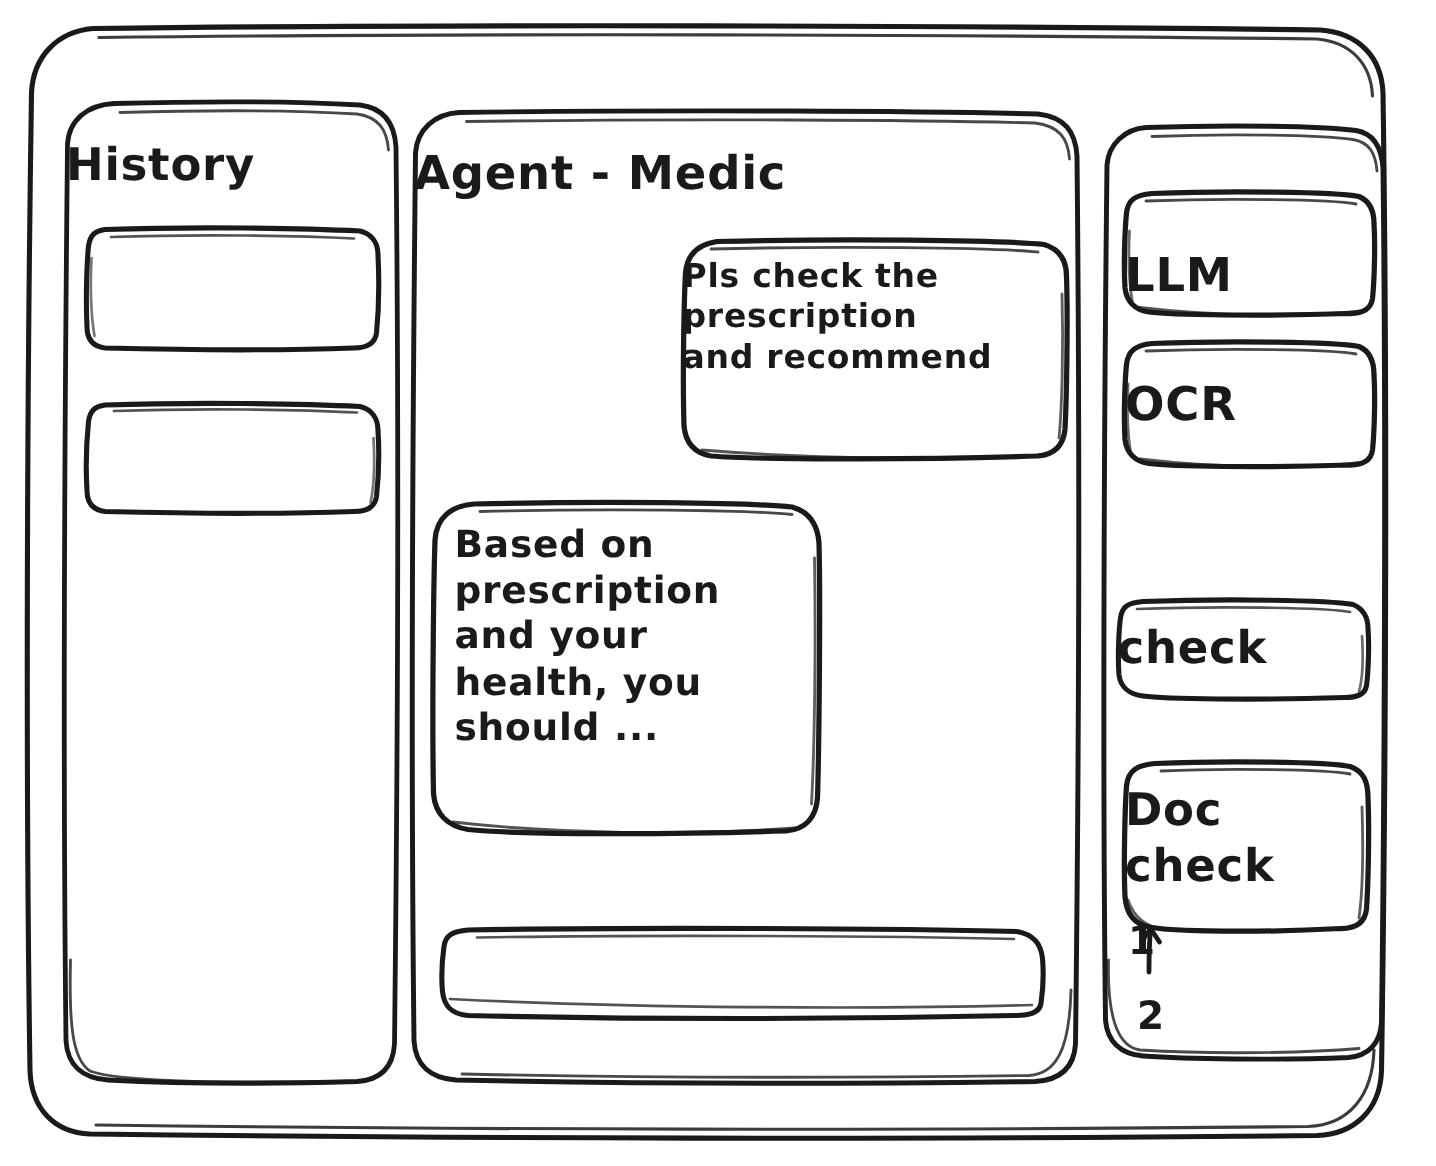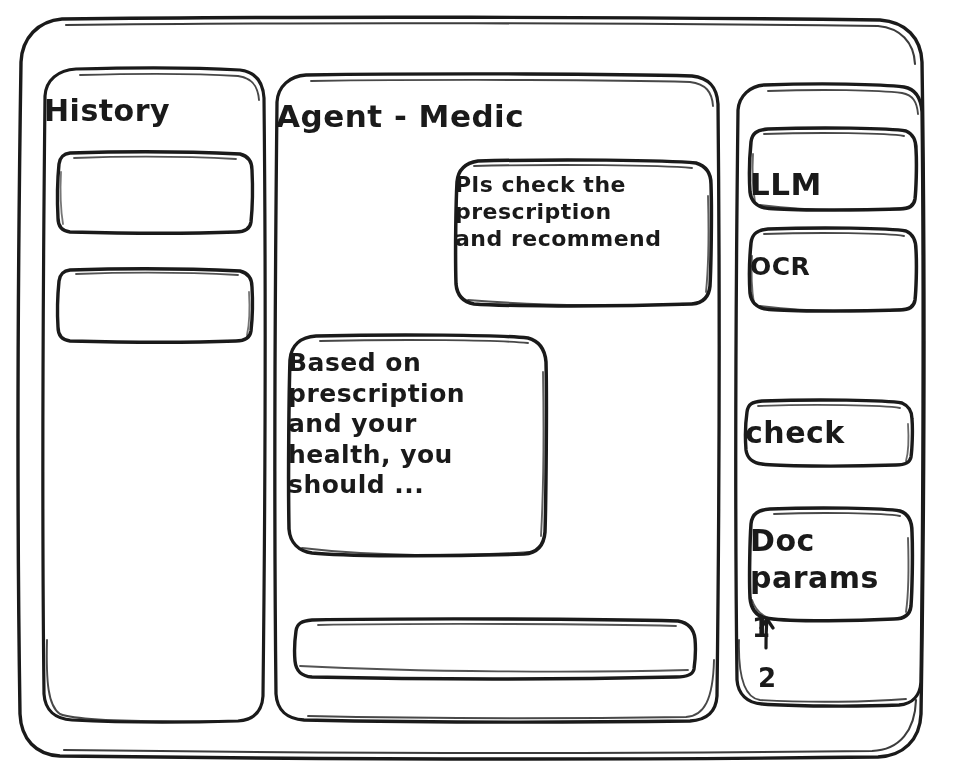--- a/index.html
+++ b/index.html
@@ -52,28 +52,28 @@
   #history-title  { left:44px;  top:93px;  width:220px; font-size:30px; }
   #history-item-1 { left:58px;  top:152px; width:194px; height:80px; }
   #history-item-2 { left:58px;  top:269px; width:194px; height:72px; }
 
   #main-title     { left:276px; top:98px;  width:518px; font-size:31px; }
 
   #user-bubble    { left:455px; top:160px; width:256px; height:146px; }
   #user-text      { left:455px; top:172px; width:256px; font-size:22px; }
 
   #agent-bubble   { left:288px; top:335px; width:258px; height:221px; }
-  #agent-text     { left:288px; top:348px; width:258px; font-size:25px; }
+  #agent-text     { left:288px; top:348px; width:258px; font-size:25px;padding-left:15px; }
 
   #composer       { left:295px; top:619px; width:400px; height:57px; }
 
   #tool-llm       { left:750px; top:128px; width:165px; height:81px; }
   #tool-llm-lbl   { left:750px; top:152px; width:165px; font-size:31px;margin-top:14px; }
   #tool-ocr       { left:750px; top:228px; width:165px; height:82px; }
-  #tool-ocr-lbl   { left:750px; top:252px; width:165px; font-size:25px; }
+  #tool-ocr-lbl   { left:750px; top:252px; width:165px; font-size:31px; }
   #tool-params    { left:745px; top:400px; width:167px; height:65px; }
   #tool-params-lbl{ left:745px; top:415px; width:167px; font-size:30px; }
   #tool-docsrc    { left:750px; top:508px; width:162px; height:112px; }
   #tool-docsrc-lbl{ left:750px; top:523px; width:162px; font-size:30px; }
 
   #doc-num-1      { left:752px; top:613px; width:36px; font-size:26px; text-align:left; }
   #doc-num-2      { left:758px; top:663px; width:36px; font-size:26px; text-align:left; }
 </style>
 </head>
 <body>
@@ -238,18 +238,18 @@
   <div class="lbl" id="tool-llm-lbl">LLM</div>
 
   <button class="hit" id="tool-ocr"></button>
   <div class="lbl" id="tool-ocr-lbl">OCR</div>
 
   <button class="hit" id="tool-params"></button>
   <div class="lbl" id="tool-params-lbl">check</div>
 
   <button class="hit" id="tool-docsrc"></button>
   <div class="lbl" id="tool-docsrc-lbl">Doc
-params</div>
+check</div>
 
   <div class="lbl" id="doc-num-1">1</div>
   <div class="lbl" id="doc-num-2">2</div>
 
 </div>
 
 </body></html>

